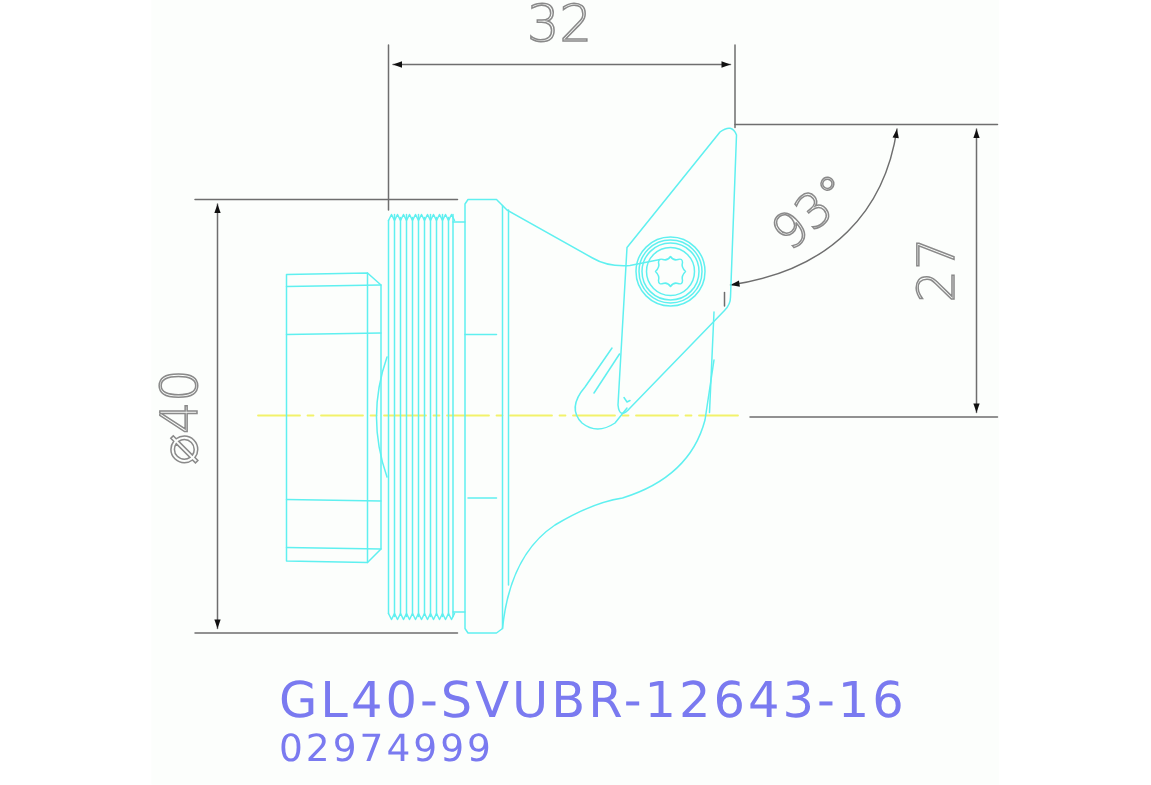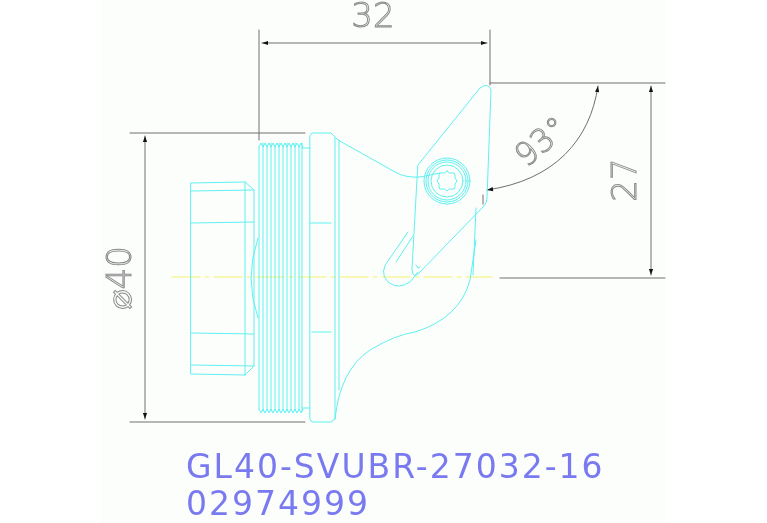--- a/index.html
+++ b/index.html
@@ -5,21 +5,21 @@
     html, body { margin: 0; padding: 0; background: #ffffff; }
     body { width: 767px; height: 523px; position: relative; overflow: hidden; font-family: "DejaVu Sans", sans-serif; }
     #sheet { position: absolute; left: 101px; top: 0; width: 565px; height: 523px; background: #fcfefc; }
     #drawing { position: absolute; left: 0; top: 0; width: 767px; height: 523px; }
     .cad { stroke-linecap: round; stroke-linejoin: round; fill: none; }
     .part { stroke: var(--part); stroke-width: 1; }
     .dim { stroke: var(--dim); stroke-width: 1; }
     .dimtext { fill: none; stroke: var(--dimtext); stroke-width: 1; font-family: "DejaVu Sans", sans-serif; font-weight: 100; }
     .title { position: absolute; color: var(--title); font-family: "DejaVu Sans", sans-serif; font-weight: normal; letter-spacing: 2px; white-space: nowrap; }
     #part-code { left: 186px; top: 447px; font-size: 33px; }
-    #part-number { left: 186px; top: 484px; font-size: 33px; }
+    #part-number { left: 186px; top: 484px; font-size: 25px; }
   </style>
 </head>
 <body>
 
 <div id="sheet" style="background: rgb(252, 254, 252);"></div>
 
 <svg id="drawing" viewBox="0 0 767 523" xmlns="http://www.w3.org/2000/svg">
   <defs>
     <marker id="arrow" viewBox="0 0 10 10" refX="10" refY="5" markerWidth="14" markerHeight="6" markerUnits="userSpaceOnUse" orient="auto-start-reverse">
       <path d="M0,1.5 L10,5 L0,8.5 Z" fill="#111"></path>
@@ -97,14 +97,14 @@
     <g>
       <circle cx="447" cy="181" r="23"></circle>
       <circle cx="447" cy="181" r="21"></circle>
       <circle cx="447" cy="181" r="19"></circle>
       <circle cx="447" cy="181" r="16"></circle>
       <path d="M447,171 Q449,174 452,173 Q455,172 455,175 Q454,178 457,181 Q454,184 455,187 Q455,190 452,189 Q449,188 447,191 Q445,188 442,189 Q439,190 439,187 Q440,184 437,181 Q440,178 439,175 Q439,172 442,173 Q445,174 447,171 Z"></path>
     </g>
   </g>
 </svg>
 
-<div id="part-code" class="title">GL40-SVUBR-27032-16</div>
+<div id="part-code" class="title">GL40-SVUBR-12643-16</div>
 <div id="part-number" class="title">02974999</div>
 
 </body></html>

